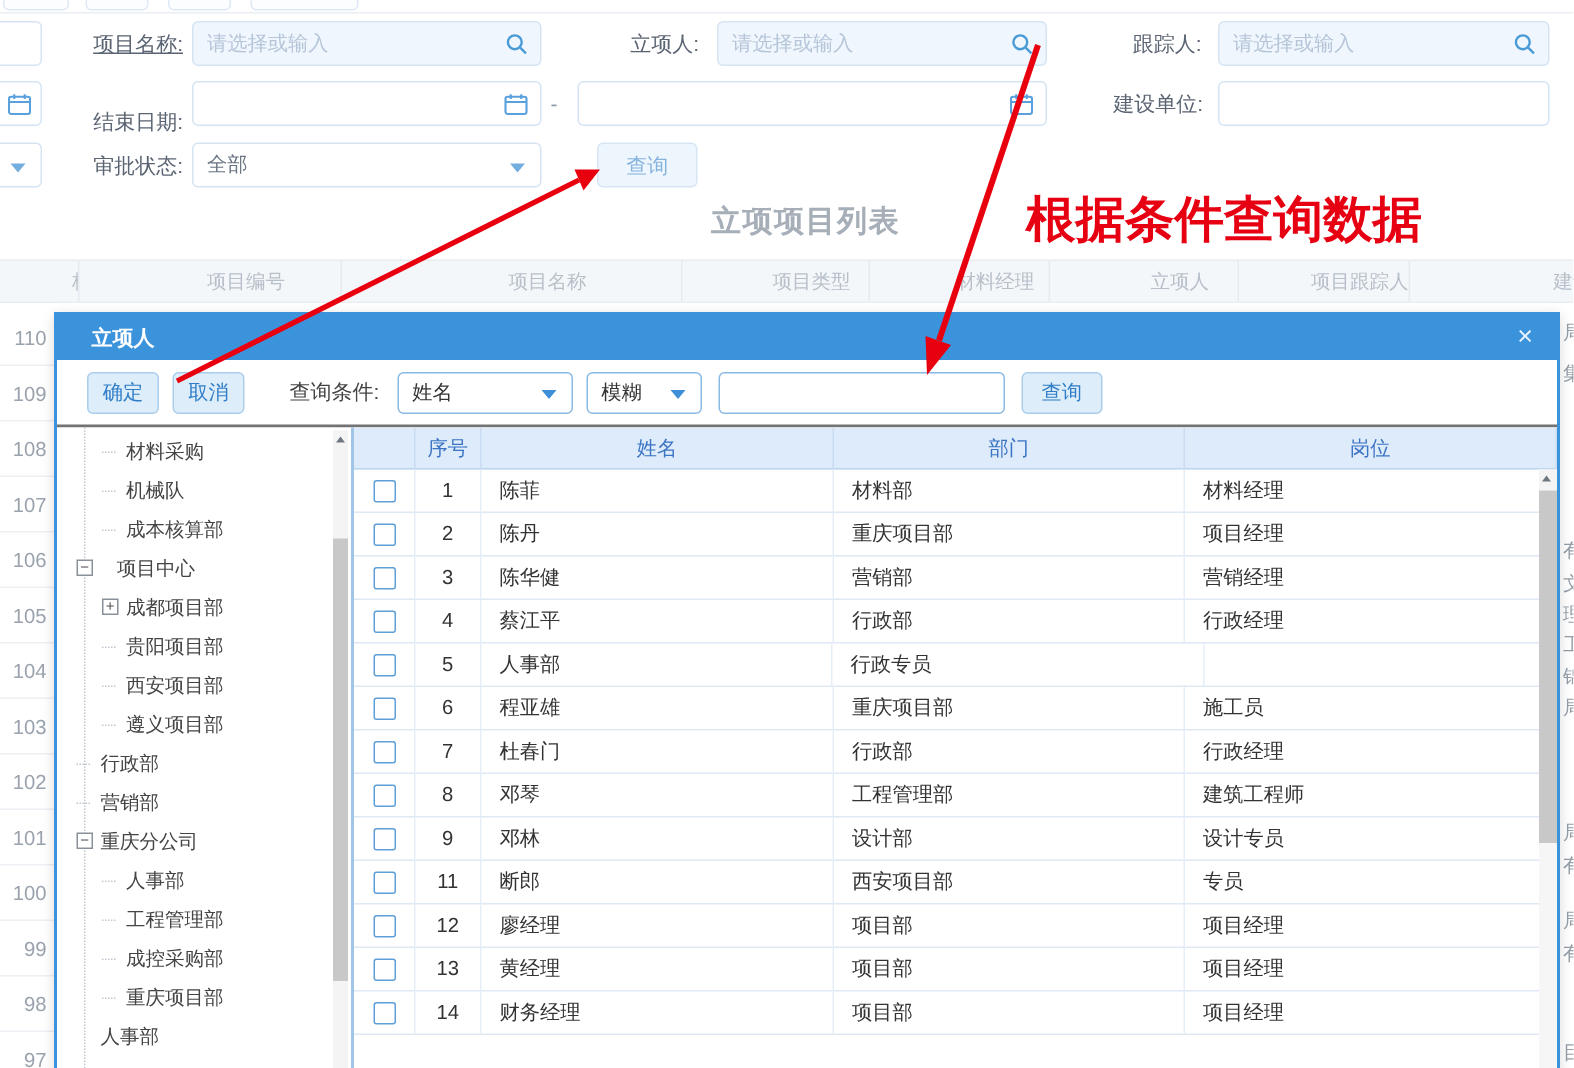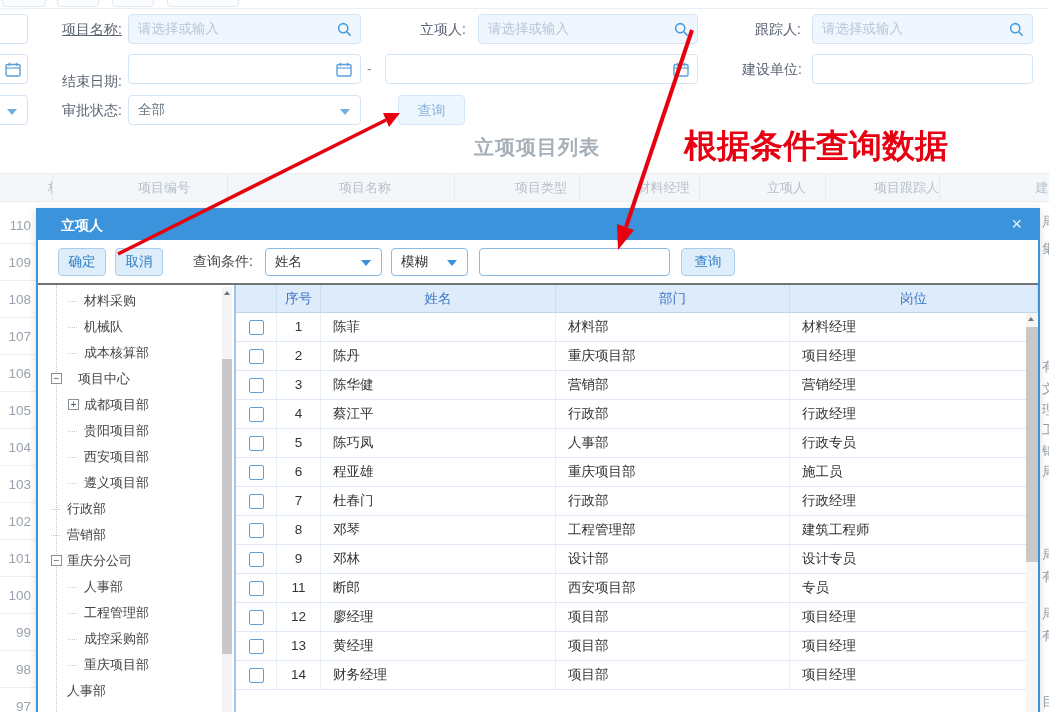--- a/index.html
+++ b/index.html
@@ -356,21 +356,20 @@
             <div class="tcell num" style="width: 44px;">4</div>
             <div class="tcell" style="width: 235px;">蔡江平</div>
             <div class="tcell" style="width: 234px;">行政部</div>
             <div class="tcell" style="width: 248px;">行政经理</div>
           </div>
           <div class="trow">
             <div class="tcell ccell" style="width: 41px;">
               <span class="cbox"></span>
             </div>
             <div class="tcell num" style="width: 44px;">5</div>
-            <div class="tcell" style="width: 235px;">陈巧凤</div>
             <div class="tcell" style="width: 234px;">人事部</div>
             <div class="tcell" style="width: 248px;">行政专员</div>
           </div>
           <div class="trow">
             <div class="tcell ccell" style="width: 41px;">
               <span class="cbox"></span>
             </div>
             <div class="tcell num" style="width: 44px;">6</div>
             <div class="tcell" style="width: 235px;">程亚雄</div>
             <div class="tcell" style="width: 234px;">重庆项目部</div>

